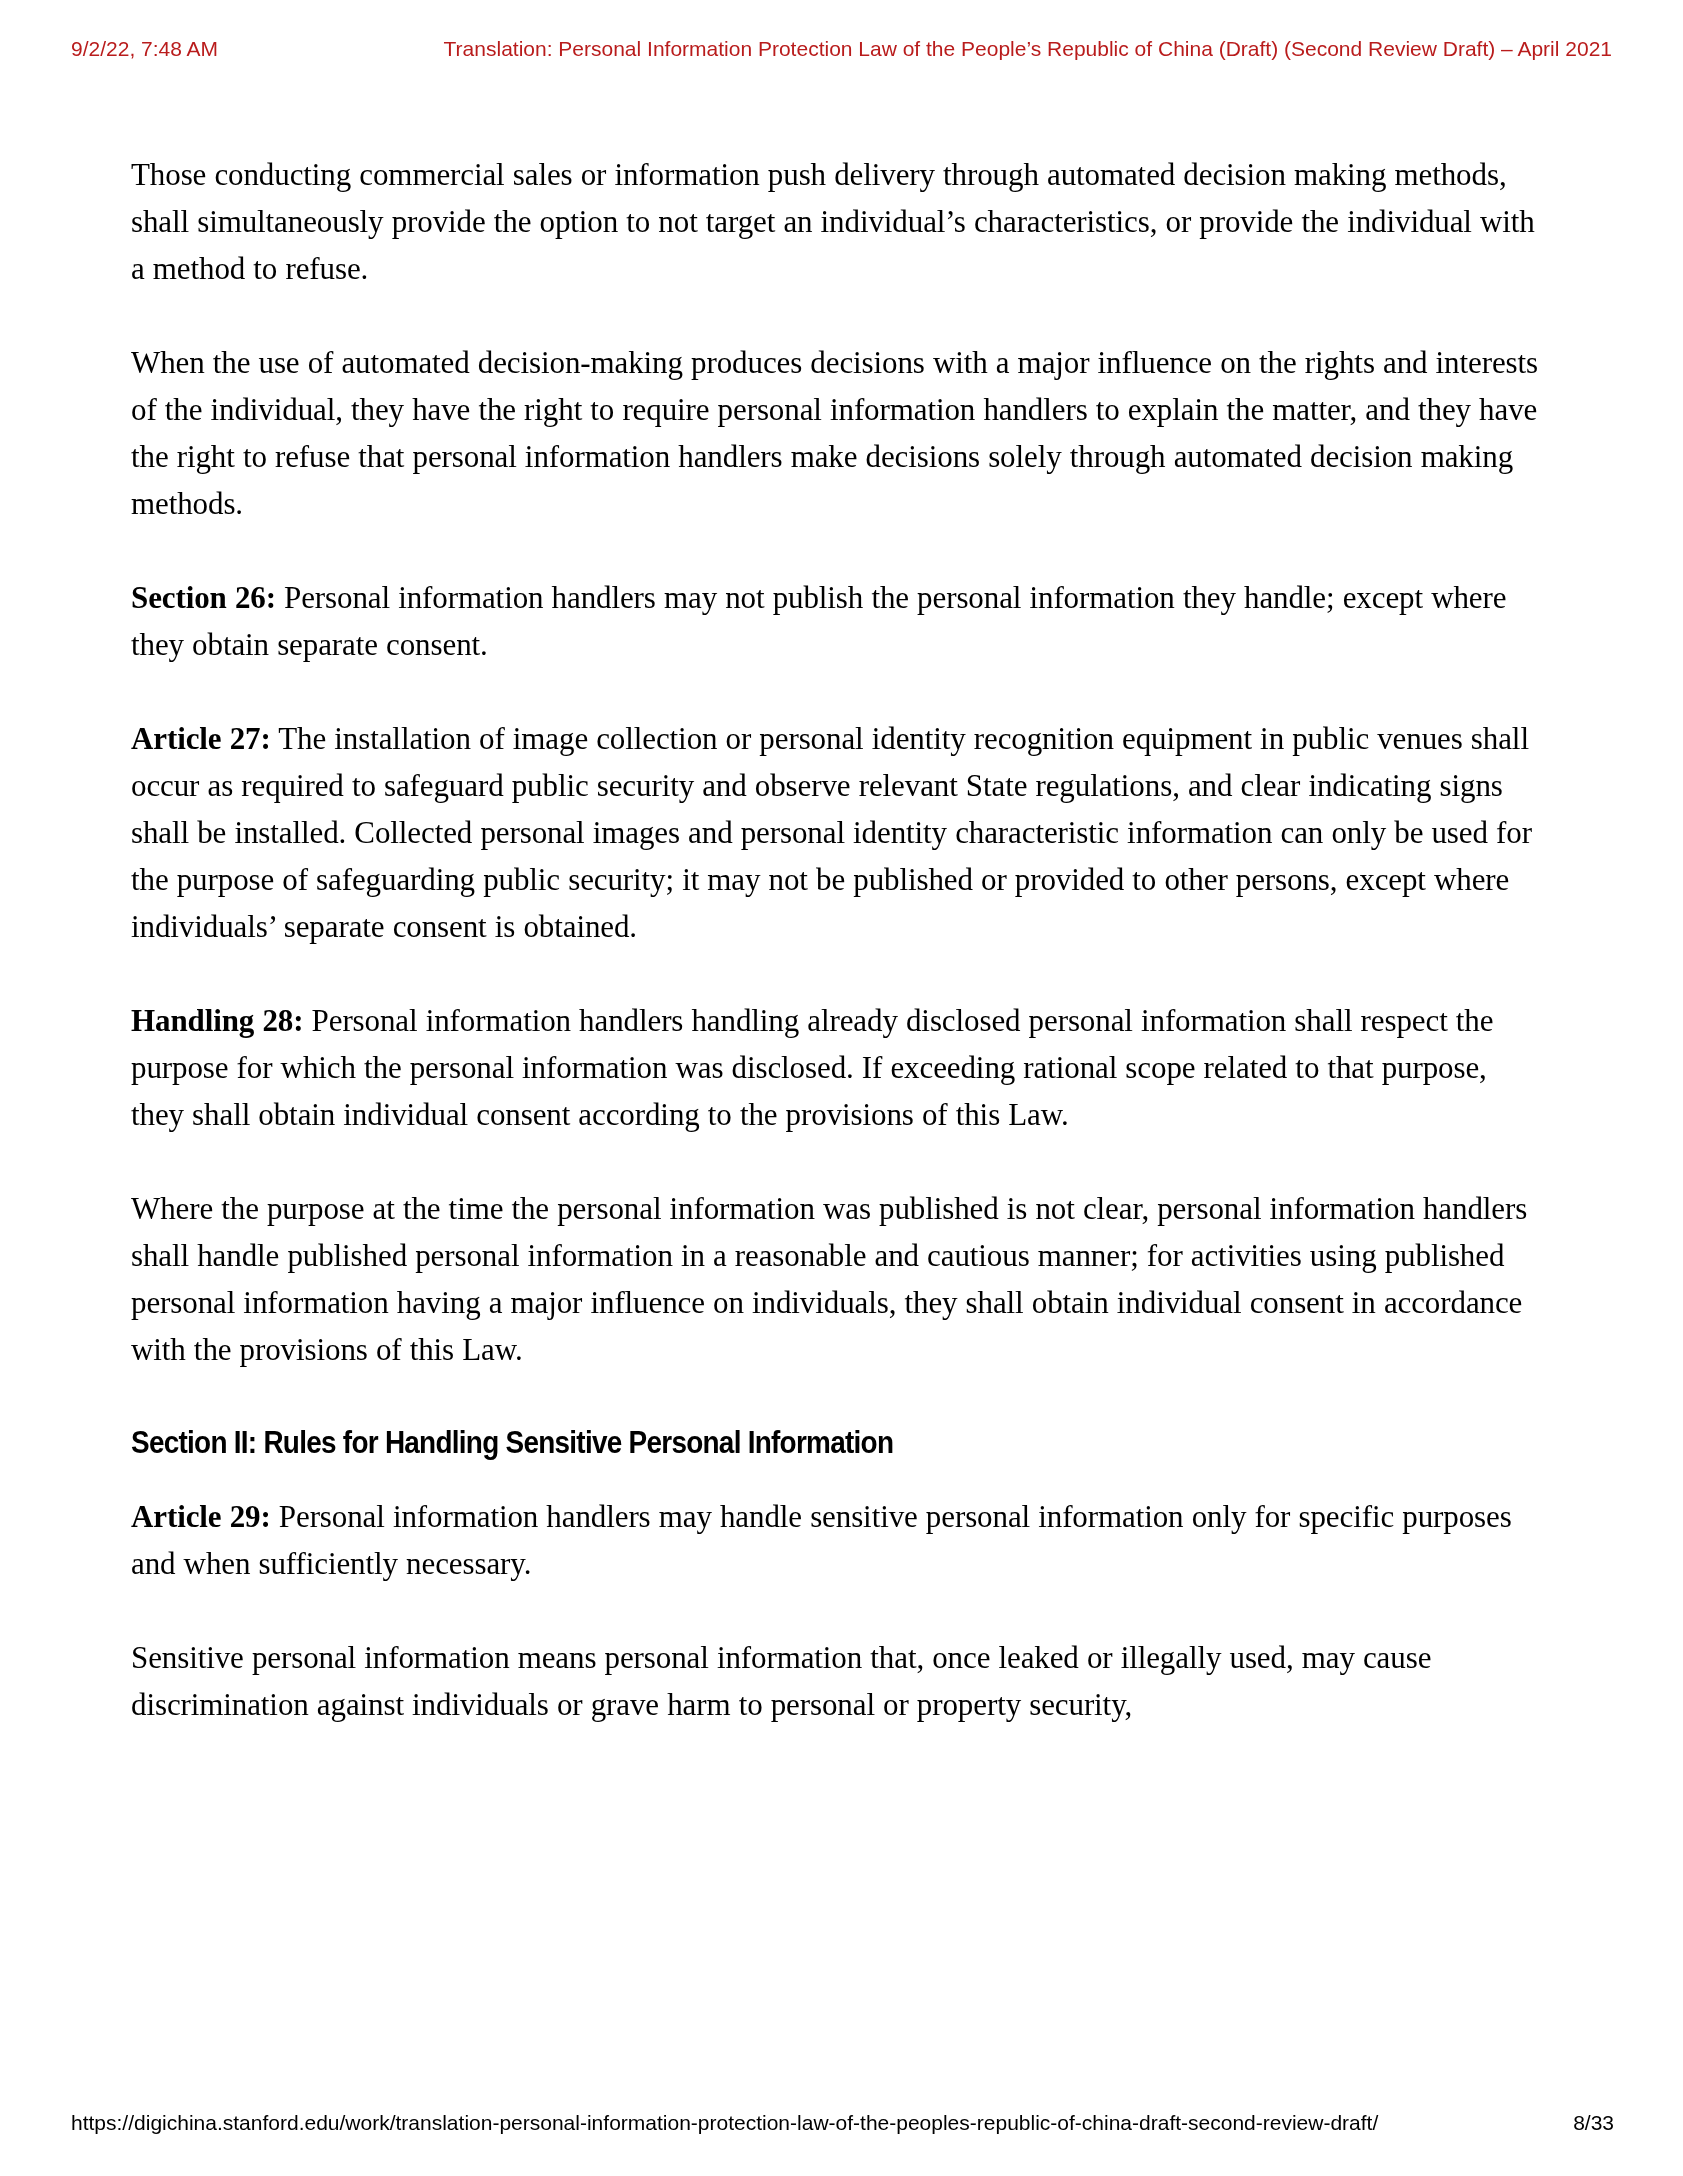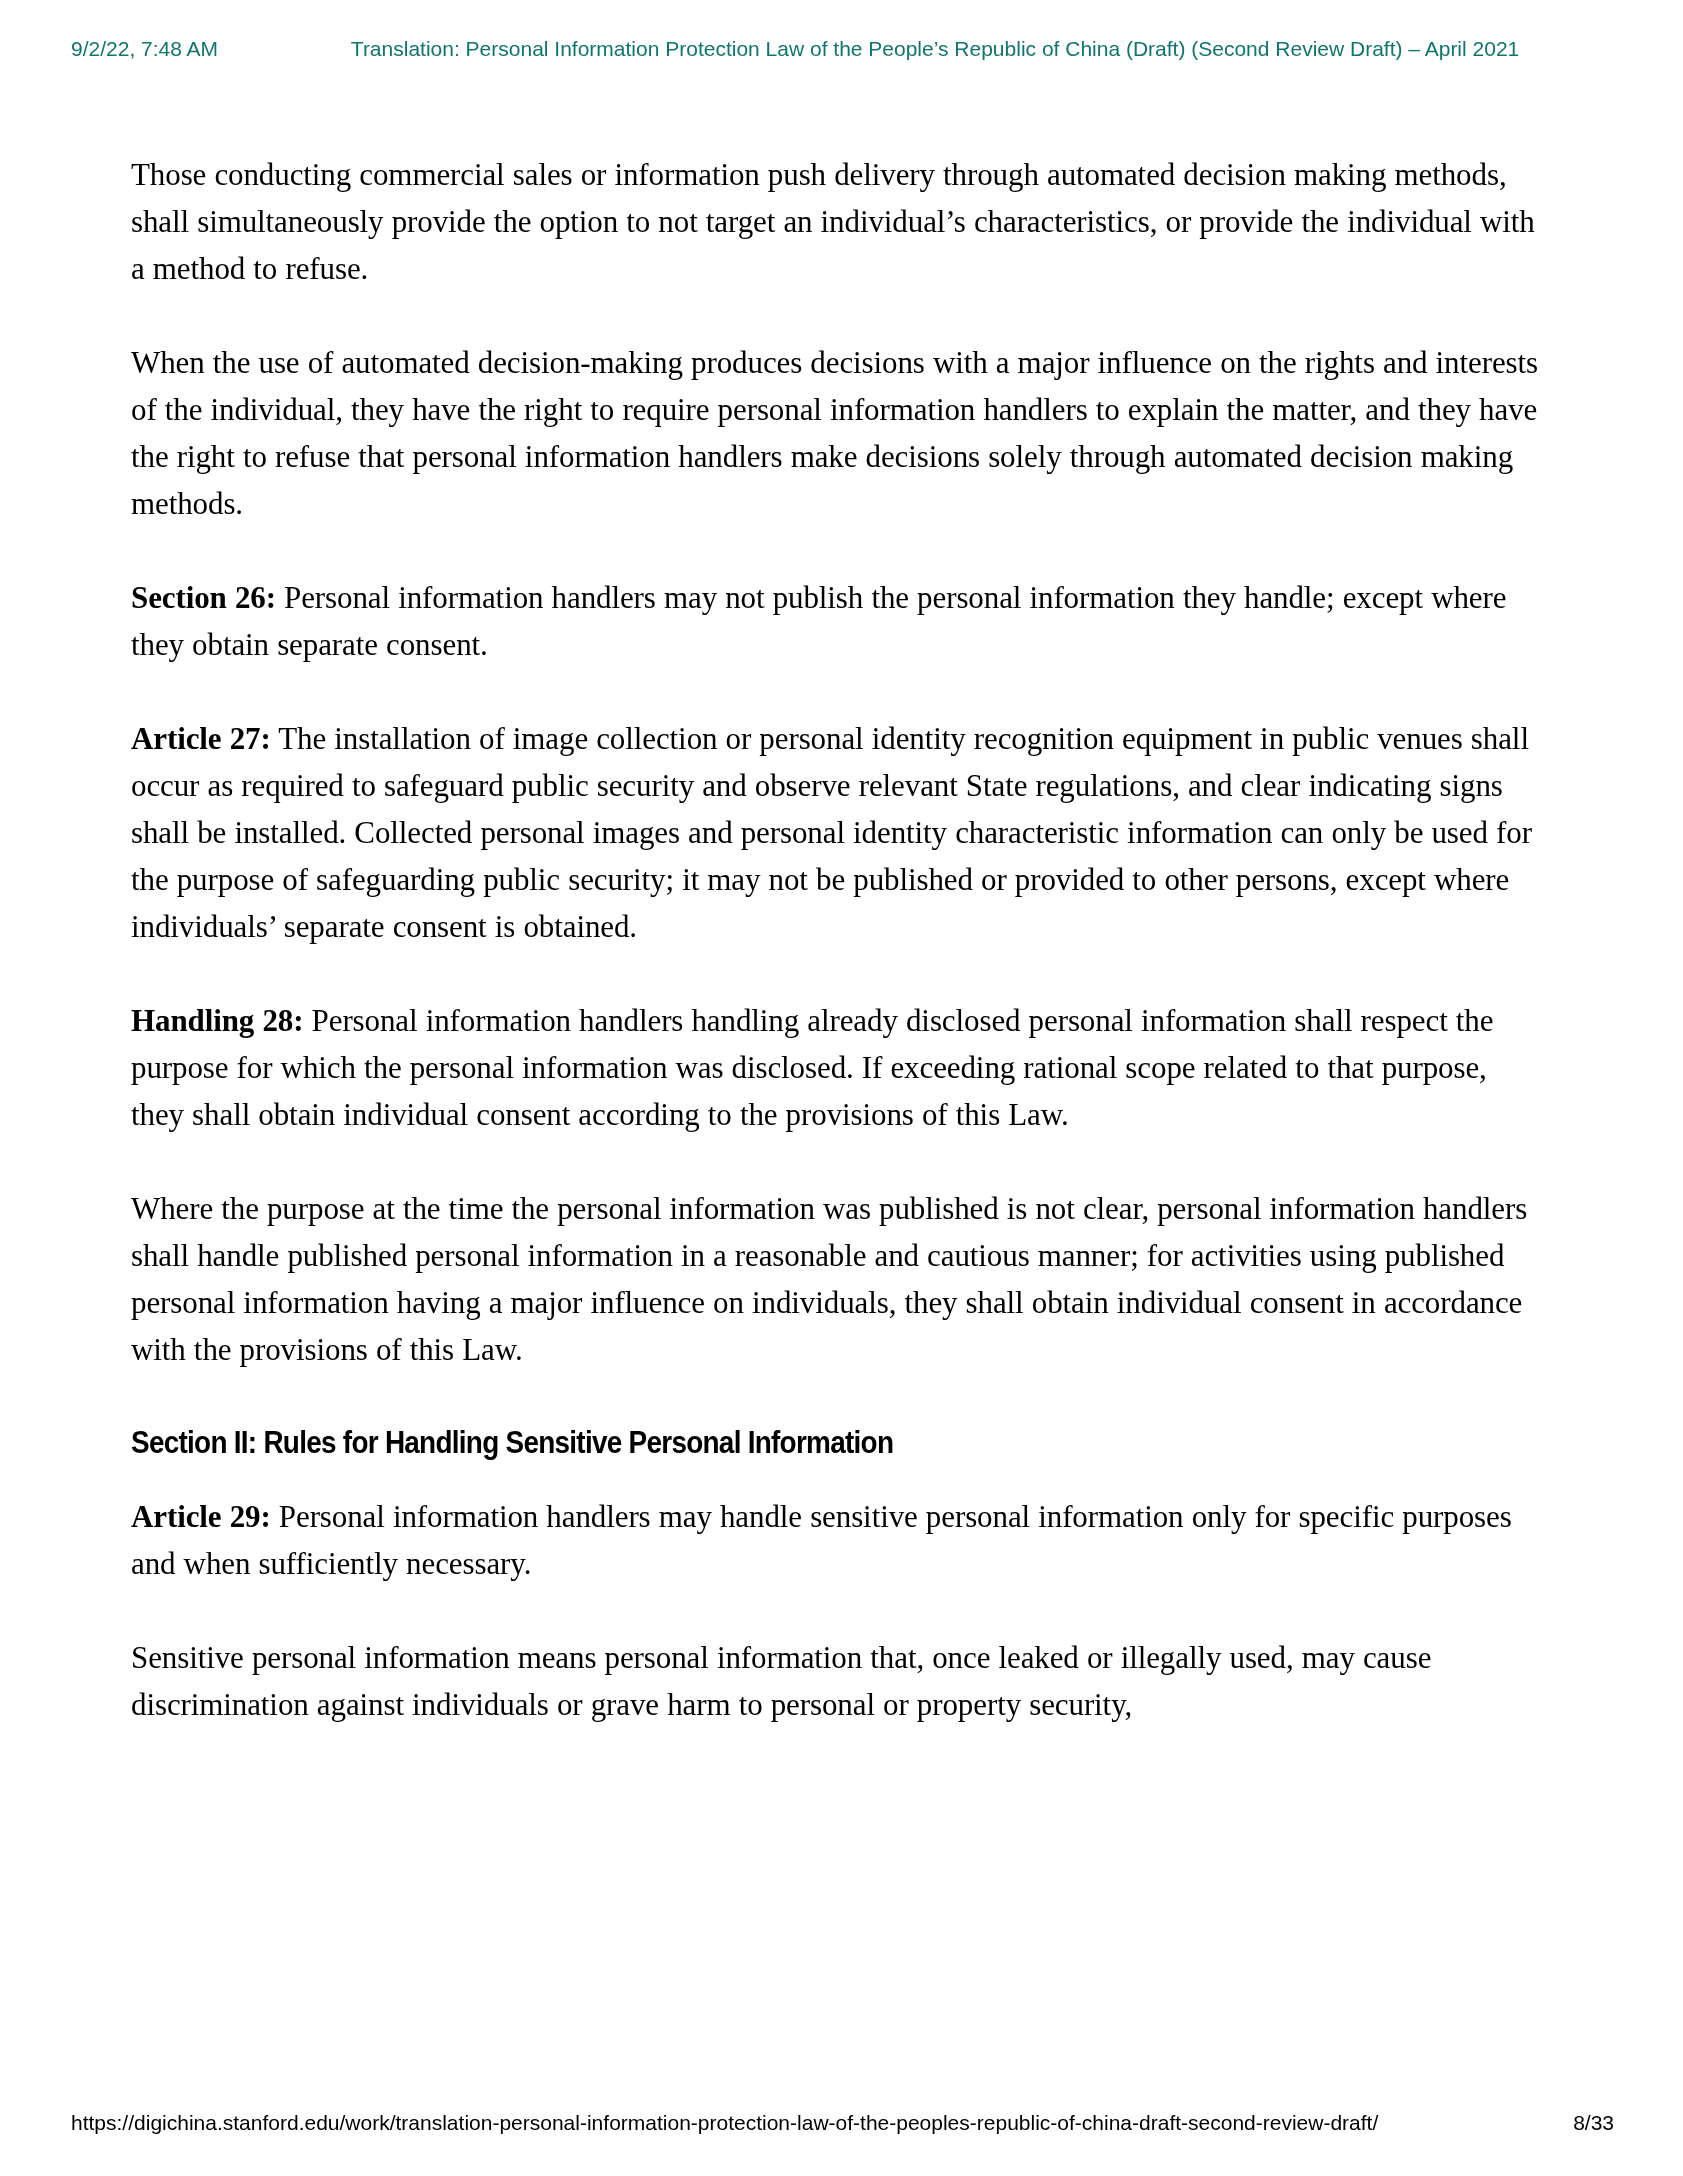--- a/index.html
+++ b/index.html
@@ -17,27 +17,27 @@
   .print-header {
     position: absolute;
     top: 36px;
     left: 71px;
     right: 71px;
     display: flex;
     align-items: baseline;
     font-family: "Liberation Sans", "DejaVu Sans", sans-serif;
     font-size: 21px;
     line-height: 26px;
-    color: #0f766e;
+    color: #b91c1c;
     white-space: nowrap;
   }
   .print-header .hdr-date { flex: 0 0 auto; }
   .print-header .hdr-title {
     flex: 1 1 auto;
-    text-align: center;
+    text-align: right;
     padding-left: 40px;
     overflow: hidden;
   }
 
   
   .page-body {
     position: absolute;
     top: 151px;
     left: 131px;
     width: 1423px;

